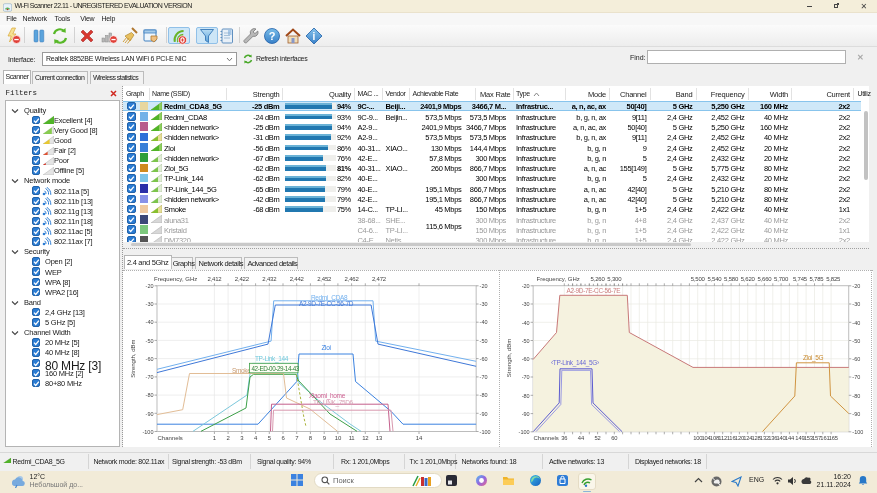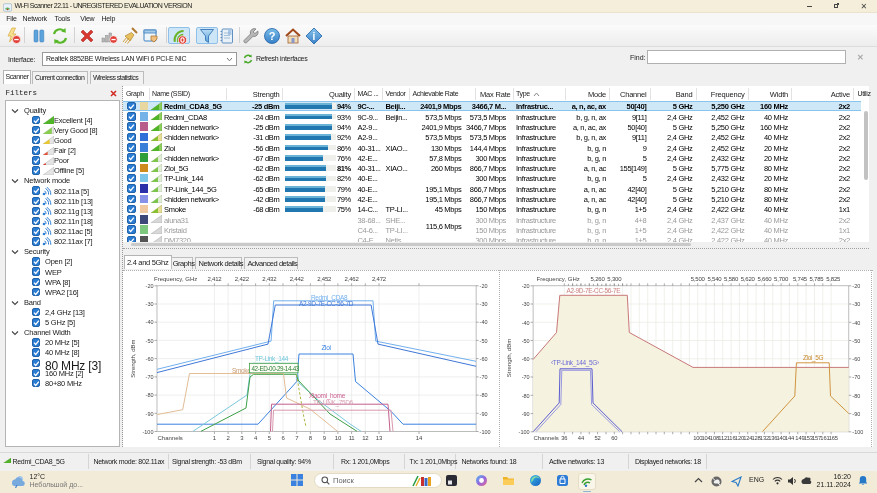--- a/index.html
+++ b/index.html
@@ -363,21 +363,21 @@
 <div class="t" style="left:516px;top:89.5px;font-size:7px;letter-spacing:-0.35px;color:#1a1a1a;">Type</div>
 <div class="t" style="left:857.5px;top:89.5px;font-size:7px;letter-spacing:-0.35px;color:#1a1a1a;">Utiliz</div>
 <div class="t" style="left:279.5px;top:89.5px;font-size:7.5px;letter-spacing:-0.2px;color:#1a1a1a;transform:translateX(-100%);">Strength</div>
 <div class="t" style="left:351px;top:89.5px;font-size:7.5px;letter-spacing:-0.2px;color:#1a1a1a;transform:translateX(-100%);">Quality</div>
 <div class="t" style="left:510.5px;top:89.5px;font-size:7.5px;letter-spacing:-0.2px;color:#1a1a1a;transform:translateX(-100%);">Max Rate</div>
 <div class="t" style="left:606px;top:89.5px;font-size:7.5px;letter-spacing:-0.2px;color:#1a1a1a;transform:translateX(-100%);">Mode</div>
 <div class="t" style="left:646.5px;top:89.5px;font-size:7.5px;letter-spacing:-0.2px;color:#1a1a1a;transform:translateX(-100%);">Channel</div>
 <div class="t" style="left:692.5px;top:89.5px;font-size:7.5px;letter-spacing:-0.2px;color:#1a1a1a;transform:translateX(-100%);">Band</div>
 <div class="t" style="left:744.5px;top:89.5px;font-size:7.5px;letter-spacing:-0.2px;color:#1a1a1a;transform:translateX(-100%);">Frequency</div>
 <div class="t" style="left:788px;top:89.5px;font-size:7.5px;letter-spacing:-0.2px;color:#1a1a1a;transform:translateX(-100%);">Width</div>
-<div class="t" style="left:850px;top:89.5px;font-size:7.5px;letter-spacing:-0.2px;color:#1a1a1a;transform:translateX(-100%);">Active</div>
+<div class="t" style="left:850px;top:89.5px;font-size:7.5px;letter-spacing:-0.2px;color:#1a1a1a;transform:translateX(-100%);">Current</div>
 <svg class="abs" style="left:533px;top:92px" width="7" height="5">
       <path d="M1 4 L3.5 1 L6 4" stroke="#888" stroke-width="1" fill="none"></path>
     </svg>
 <div class="abs" style="left:123px;top:100px;width:746px;height:141.5px;overflow:hidden;">
 <div class="abs" style="left:0;top:0.7999999999999972px;width:738px;height:10.3px;background:#cfe8f8;border-top:1px solid #88c4ec;border-bottom:1px solid #88c4ec;"></div>
 <div class="abs" style="left:4px;top:1.7999999999999972px;width:8.6px;height:8.6px;background:#2b7cd3;border:1px solid #2262a8;border-radius:2px;"></div>
       <svg class="abs" style="left:4px;top:1.7999999999999972px" width="9" height="9">
         <path d="M2 4.6 L3.7 6.4 L6.9 2.6" stroke="#fff" stroke-width="1.3" fill="none"></path>
       </svg>
 <div class="abs" style="left:16.5px;top:1.7999999999999972px;width:8.6px;height:8.6px;background:#e8d79e;"></div>

